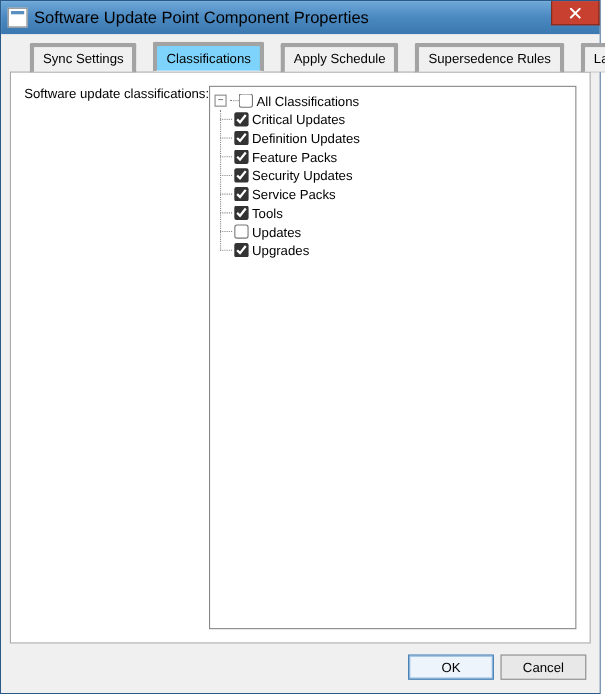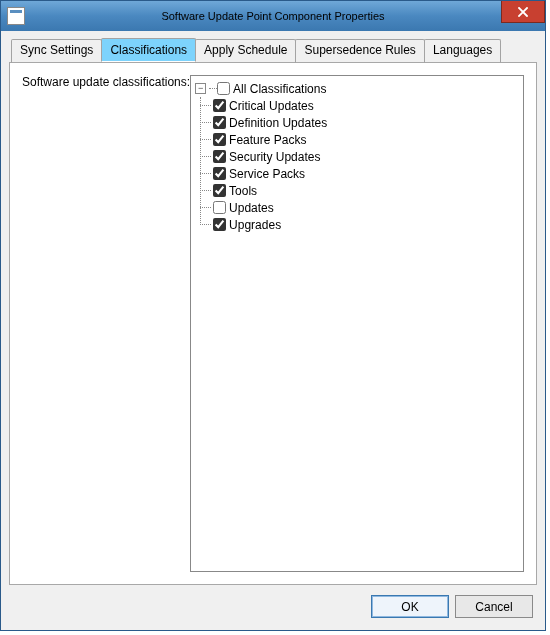--- a/index.html
+++ b/index.html
@@ -38,22 +38,22 @@
     position: relative;
   }
   .titlebar .sys-icon::before {
     content: "";
     position: absolute;
     left: 2px; right: 2px; top: 2px; height: 3px;
     background: #5a8fc0;
   }
   .titlebar .title {
     flex: 1;
-    text-align: center;
-    font-size: 11px;
+    text-align: left;
+    font-size: 15px;
     color: #000;
     padding-right: 30px;
   }
   .titlebar .close-btn {
     position: absolute;
     right: 0;
     top: 0;
     width: 44px;
     height: 22px;
     background: #c84030;
@@ -77,30 +77,31 @@
   }
   .tabstrip {
     display: flex;
     gap: 0;
     position: relative;
     z-index: 2;
     margin-bottom: -1px;
     padding-left: 2px;
   }
   .tab {
-    border: 1px solid #a3a3a3;
+    border: 4px solid #a3a3a3;
     border-bottom: 1px solid #a8a8a8;
     background: #f0f0f0;
     padding: 3px 8px 3px 8px;
     font-size: 12px;
     border-radius: 2px 2px 0 0;
     margin-right: -1px;
     position: relative;
     cursor: default;
     white-space: nowrap;
+    margin-left: 16px;
   }
   .tab.active {
     background: #7dd3fc;
     border-bottom: 1px solid #fff;
     z-index: 3;
     padding-top: 4px;
     padding-bottom: 4px;
     top: -1px;
   }
   .tabpanel {

